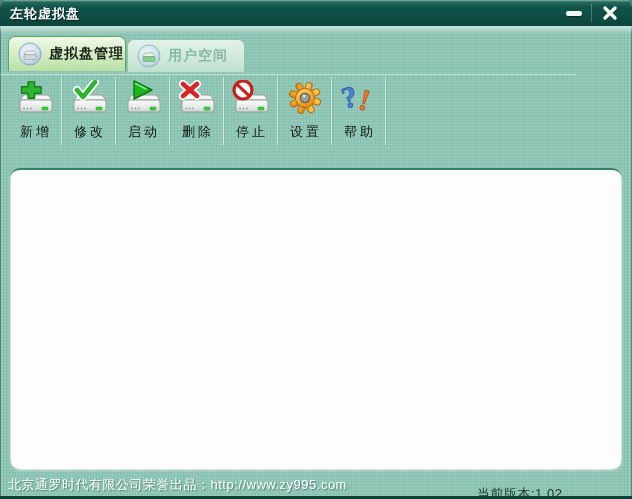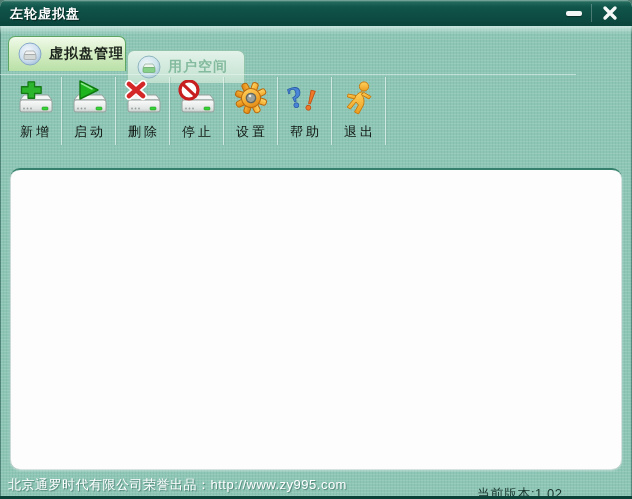--- a/index.html
+++ b/index.html
@@ -45,21 +45,21 @@
   }
   .tab.active{
     background:linear-gradient(#f0faea 0%, #d6eec6 45%, #b9e0a6 100%);
     border:1px solid #5ea763;border-bottom:none;
     color:#1c231c;font-weight:bold;
   }
   .tab.inactive{
     background:linear-gradient(#e3f2ea 0%, #cfe8da 60%, #bfdfce 100%);
     border:1px solid #93c5ad;border-bottom:none;
     color:#84bb9e;font-weight:bold;
-    height:33px;margin-top:14px;
+    height:33px;margin-top:3px;
   }
   .tab-label{font-size:14px;margin-left:7px;letter-spacing:1px;}
   
   .toolbar{position:absolute;top:77px;left:8px;display:flex;}
   .toolbar::before{content:"";position:absolute;left:-8px;right:-190px;top:-3px;height:1px;background:rgba(235,248,244,0.55);}
   .tool-btn{
     width:53px;padding:3px 0 4px 0;text-align:center;cursor:default;
     border-right:1px solid rgba(228,244,239,0.75);
     box-shadow:1px 0 0 rgba(90,140,128,0.18);
   }
@@ -151,20 +151,33 @@
         <rect x="6" y="20" width="32" height="12" rx="2" fill="url(#dg1)" stroke="#95a09b" stroke-width="1"></rect>
         <circle cx="10" cy="28.5" r="0.9" fill="#98a29d"></circle>
           <circle cx="13.5" cy="28.5" r="0.9" fill="#98a29d"></circle>
           <circle cx="17" cy="28.5" r="0.9" fill="#98a29d"></circle>
         <rect x="28" y="27" width="6" height="3" rx="1" fill="#37d337" stroke="#1f9a1f" stroke-width="0.6"></rect>
         <path d="M14 7 h8 v-6 h8 v6 h8 v8 h-8 v6 h-8 v-6 h-8 z" transform="translate(-4 1) scale(0.82)" fill="#2db52d" stroke="#157a15" stroke-width="1.6" stroke-linejoin="round"></path>
       </svg>
       <div class="tool-label">新增</div>
     </div>
 
+    <div class="tool-btn">
+      <svg class="tool-icon" width="42" height="40" viewBox="0 0 42 40">
+        <path d="M10 15 L34 15 L38 20 L6 20 Z" fill="#f4f6f5" stroke="#95a09b" stroke-width="1"></path>
+        <rect x="6" y="20" width="32" height="12" rx="2" fill="url(#dg1)" stroke="#95a09b" stroke-width="1"></rect>
+        <circle cx="10" cy="28.5" r="0.9" fill="#98a29d"></circle>
+          <circle cx="13.5" cy="28.5" r="0.9" fill="#98a29d"></circle>
+          <circle cx="17" cy="28.5" r="0.9" fill="#98a29d"></circle>
+        <rect x="28" y="27" width="6" height="3" rx="1" fill="#37d337" stroke="#1f9a1f" stroke-width="0.6"></rect>
+        <path d="M9 10 L15 17 L27 2" fill="none" stroke="#ffffff" stroke-width="8" stroke-linecap="round" stroke-linejoin="round"></path>
+        <path d="M9 10 L15 17 L27 2" fill="none" stroke="#2db52d" stroke-width="4.6" stroke-linecap="round" stroke-linejoin="round"></path>
+      </svg>
+      <div class="tool-label">修改</div>
+    </div>
 
     <div class="tool-btn">
       <svg class="tool-icon" width="42" height="40" viewBox="0 0 42 40">
         <path d="M10 15 L34 15 L38 20 L6 20 Z" fill="#f4f6f5" stroke="#95a09b" stroke-width="1"></path>
         <rect x="6" y="20" width="32" height="12" rx="2" fill="url(#dg1)" stroke="#95a09b" stroke-width="1"></rect>
         <circle cx="10" cy="28.5" r="0.9" fill="#98a29d"></circle>
           <circle cx="13.5" cy="28.5" r="0.9" fill="#98a29d"></circle>
           <circle cx="17" cy="28.5" r="0.9" fill="#98a29d"></circle>
         <rect x="28" y="27" width="6" height="3" rx="1" fill="#37d337" stroke="#1f9a1f" stroke-width="0.6"></rect>
         <path d="M12 1 L30 10 L12 19 Z" fill="#1db41d" stroke="#0e7a0e" stroke-width="1.4" stroke-linejoin="round"></path>
@@ -224,37 +237,20 @@
     </div>
 
     <div class="tool-btn">
       <svg class="tool-icon" width="42" height="40" viewBox="0 0 42 40">
         <text x="4" y="27" font-family="Liberation Serif, serif" font-size="30" font-weight="bold" fill="#4a86d8" stroke="#2a5ca8" stroke-width="0.8" transform="rotate(-14 12 18)">?</text>
         <text x="22" y="30" font-family="Liberation Serif, serif" font-size="30" font-weight="bold" fill="#f07828" stroke="#c04e10" stroke-width="0.8" transform="rotate(16 27 18)">!</text>
       </svg>
       <div class="tool-label">帮助</div>
     </div>
 
-    <div class="tool-btn">
-      <svg class="tool-icon" width="42" height="40" viewBox="0 0 42 40">
-        <defs>
-            <linearGradient id="runner" x1="0" y1="0" x2="0" y2="1">
-          <stop offset="0%" stop-color="#ffd35e"></stop>
-              <stop offset="100%" stop-color="#eb9c1e"></stop>
-        </linearGradient>
-          </defs>
-        <g stroke="#c87d10" stroke-width="1">
-          <circle cx="26" cy="6.5" r="4.6" fill="url(#runner)"></circle>
-          <path d="M24 11.5 C20 13 17 16 15.5 19.5 L9 27 L12.5 29 L18 22 L20.5 25 L16.5 32 L20.5 34 L25.5 25 C26.5 22 26 18 24.5 15.5 Z" fill="url(#runner)"></path>
-          <path d="M23 14.5 L31 19 L33 16.5 L26 12.5 Z" fill="url(#runner)"></path>
-          <path d="M18 15.5 L10 14 L9.5 17 L16.5 19 Z" fill="url(#runner)"></path>
-        </g>
-      </svg>
-      <div class="tool-label">退出</div>
-    </div>
 
   </div>
 
   <div class="content"></div>
 
   <div class="statusbar">
     <span class="status-left">北京通罗时代有限公司荣誉出品：http://www.zy995.com</span>
     <span class="status-right">当前版本:1.02</span>
   </div>
   <div class="bottom-edge"></div>

